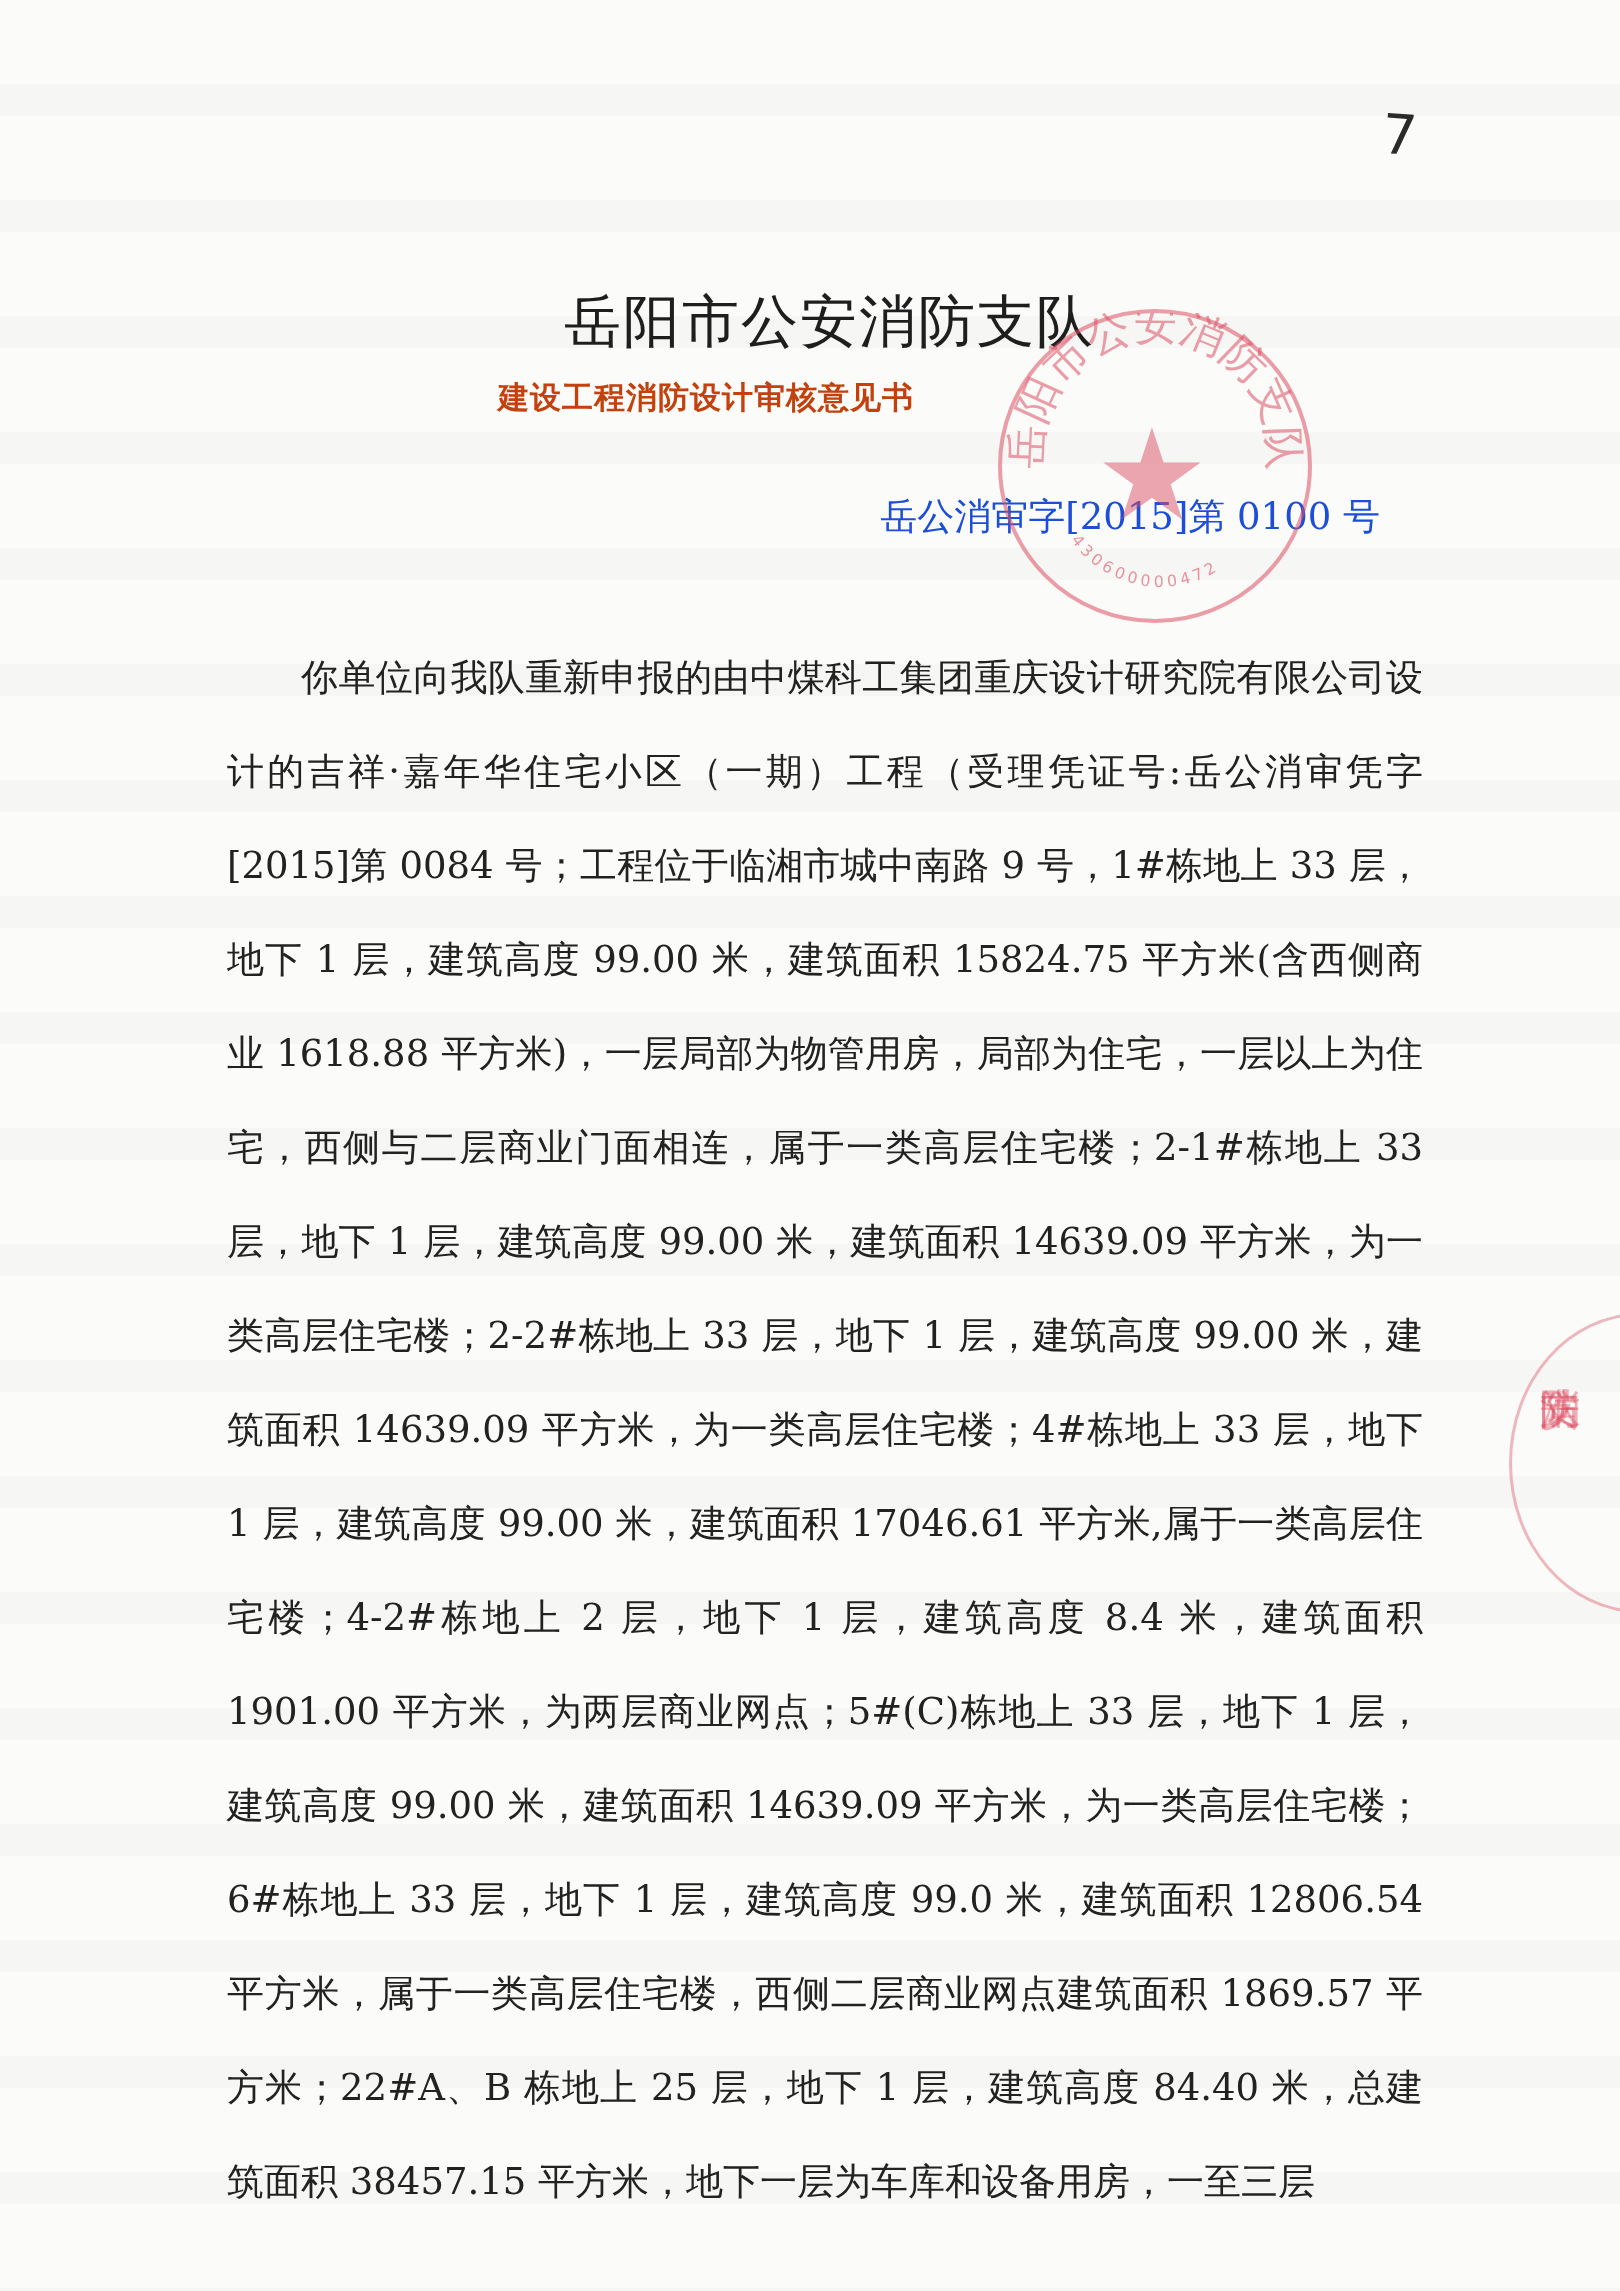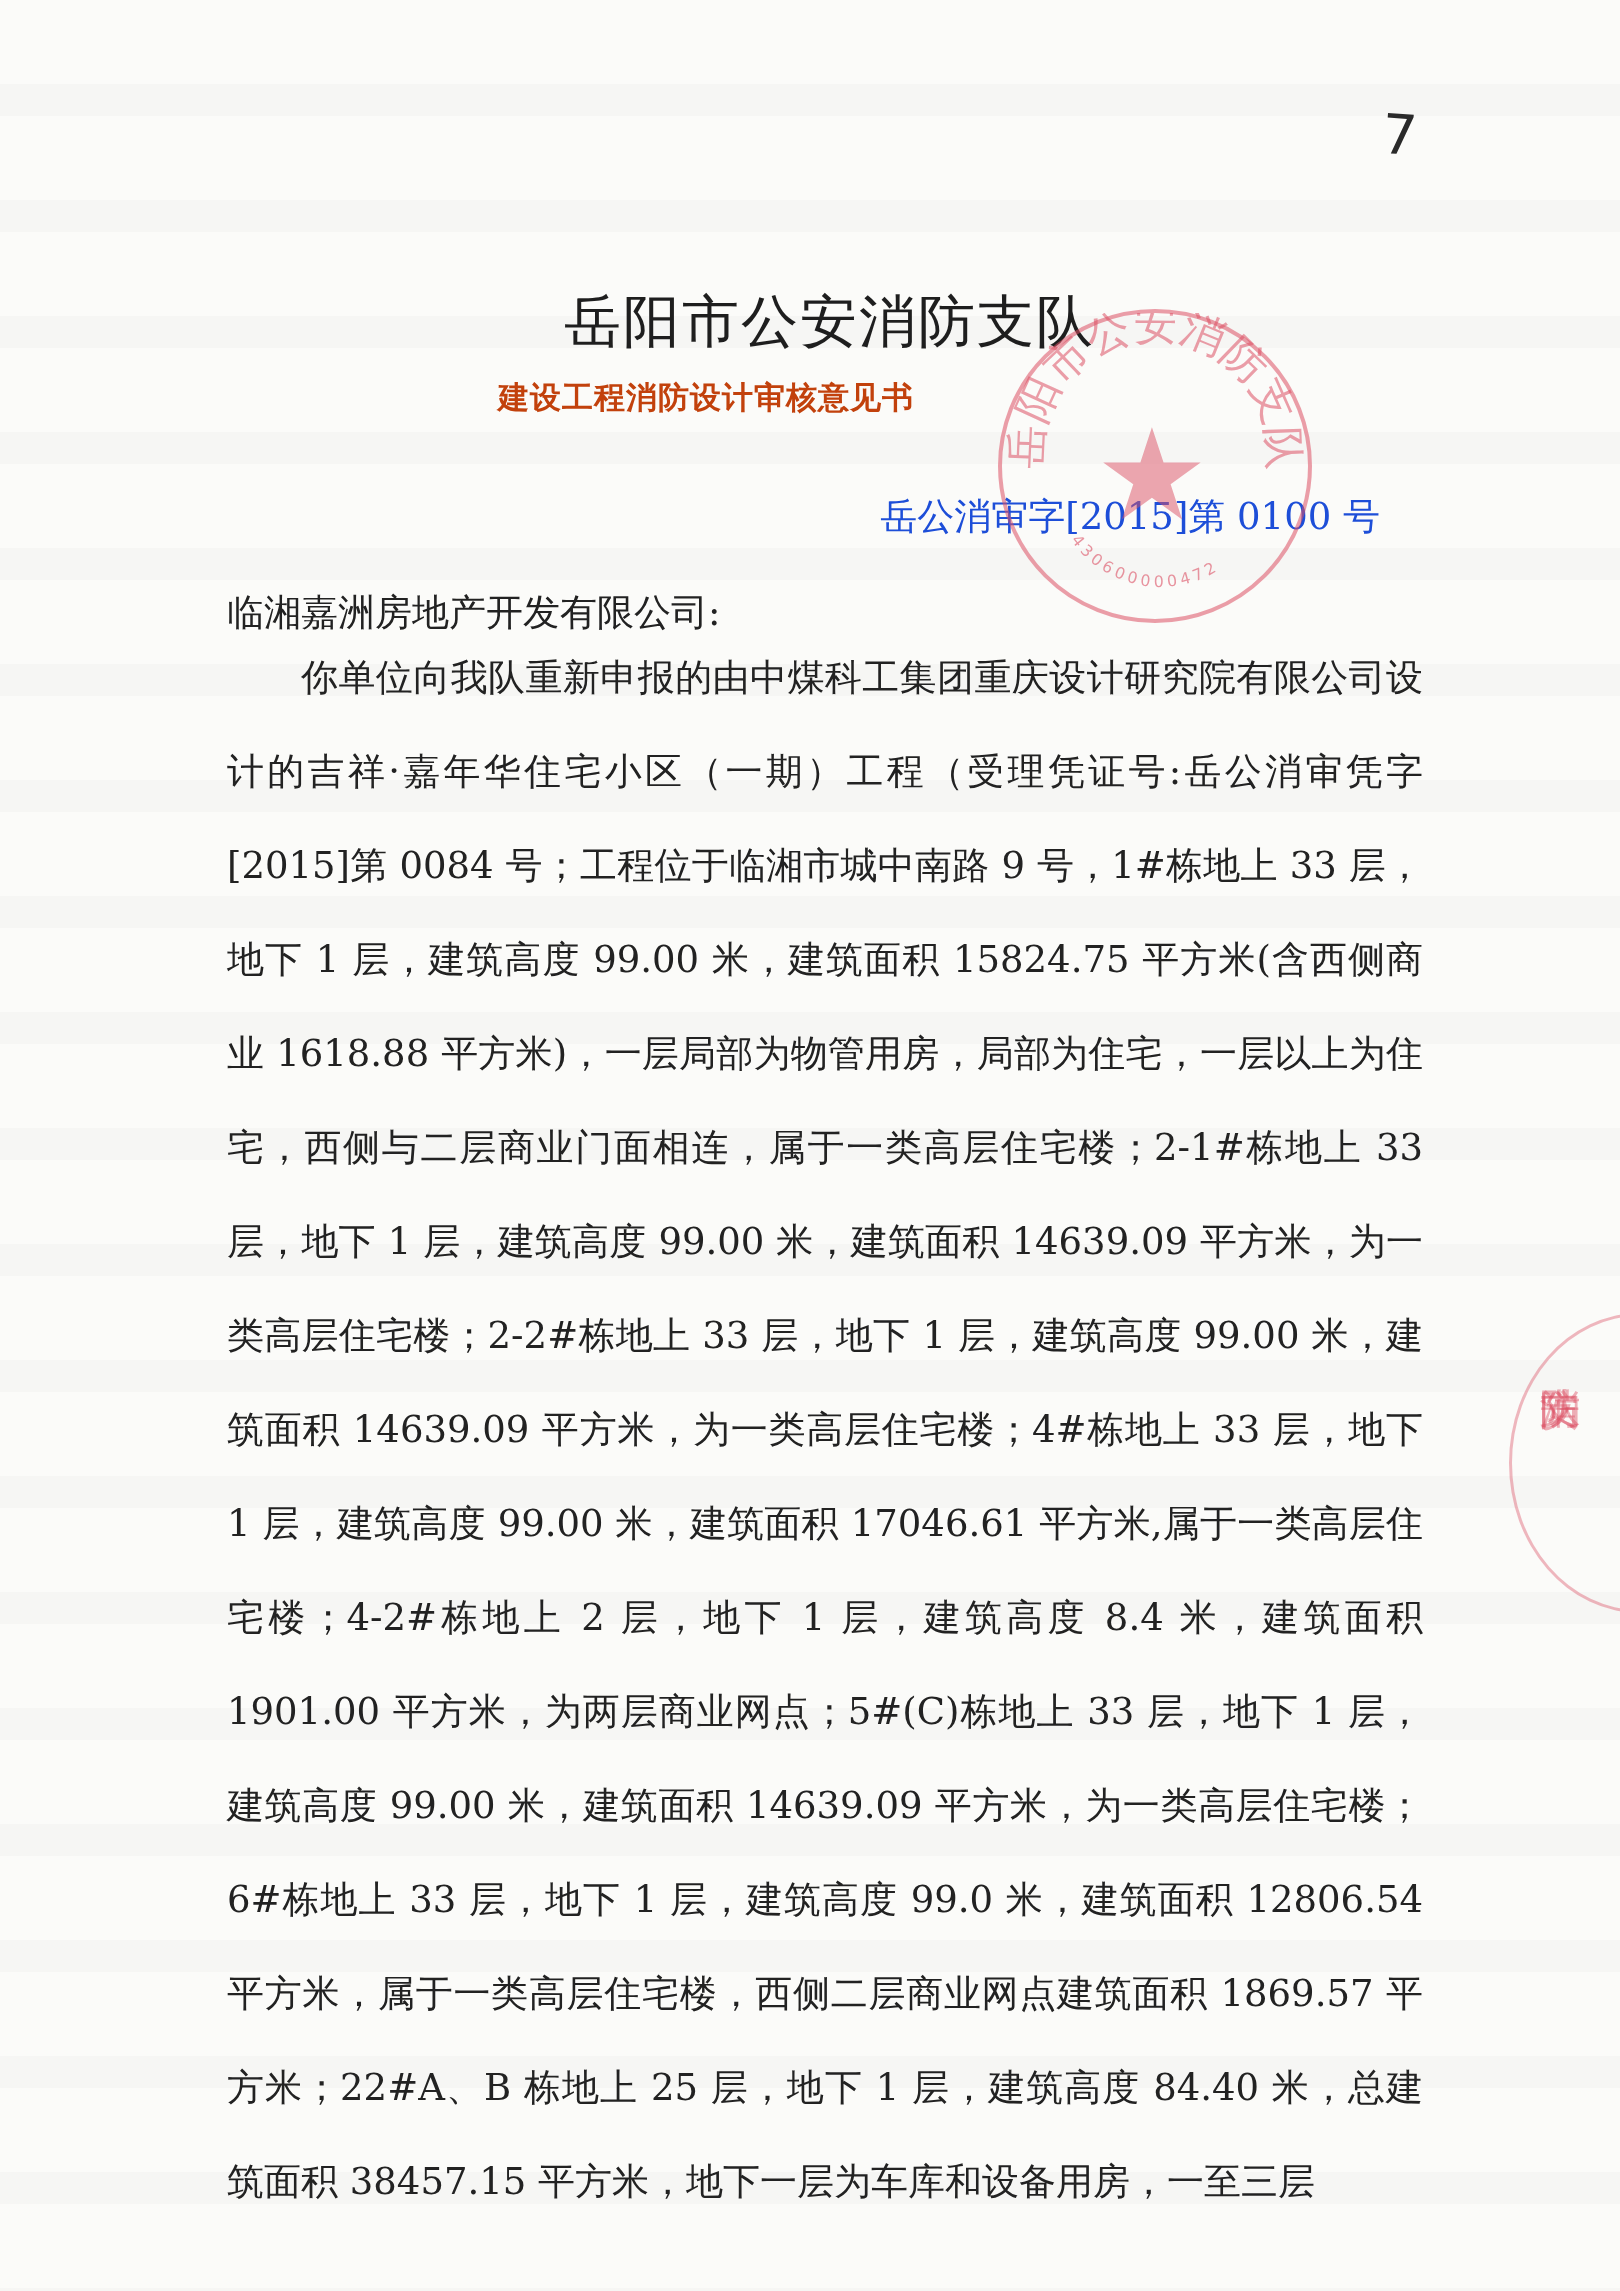--- a/index.html
+++ b/index.html
@@ -94,17 +94,16 @@
         <textPath href="#arcBot" startOffset="0%">4306000004724</textPath>
       </text>
     </svg>
     <div class="star">★</div>
   </div>
 
   <div class="stamp2">
     <div class="txt">安消防支队</div>
   </div>
 
-  <div class="addressee">临湘嘉洲房地产开发有限公司:</div>
 
   <div class="body">你单位向我队重新申报的由中煤科工集团重庆设计研究院有限公司设计的吉祥·嘉年华住宅小区（一期）工程（受理凭证号:岳公消审凭字[2015]第 0084 号；工程位于临湘市城中南路 9 号，1#栋地上 33 层，地下 1 层，建筑高度 99.00 米，建筑面积 15824.75 平方米(含西侧商业 1618.88 平方米)，一层局部为物管用房，局部为住宅，一层以上为住宅，西侧与二层商业门面相连，属于一类高层住宅楼；2-1#栋地上 33 层，地下 1 层，建筑高度 99.00 米，建筑面积 14639.09 平方米，为一类高层住宅楼；2-2#栋地上 33 层，地下 1 层，建筑高度 99.00 米，建筑面积 14639.09 平方米，为一类高层住宅楼；4#栋地上 33 层，地下 1 层，建筑高度 99.00 米，建筑面积 17046.61 平方米,属于一类高层住宅楼；4-2#栋地上 2 层，地下 1 层，建筑高度 8.4 米，建筑面积 1901.00 平方米，为两层商业网点；5#(C)栋地上 33 层，地下 1 层，建筑高度 99.00 米，建筑面积 14639.09 平方米，为一类高层住宅楼；6#栋地上 33 层，地下 1 层，建筑高度 99.0 米，建筑面积 12806.54 平方米，属于一类高层住宅楼，西侧二层商业网点建筑面积 1869.57 平方米；22#A、B 栋地上 25 层，地下 1 层，建筑高度 84.40 米，总建筑面积 38457.15 平方米，地下一层为车库和设备用房，一至三层</div>
 </div>
 
 
 </body></html>

